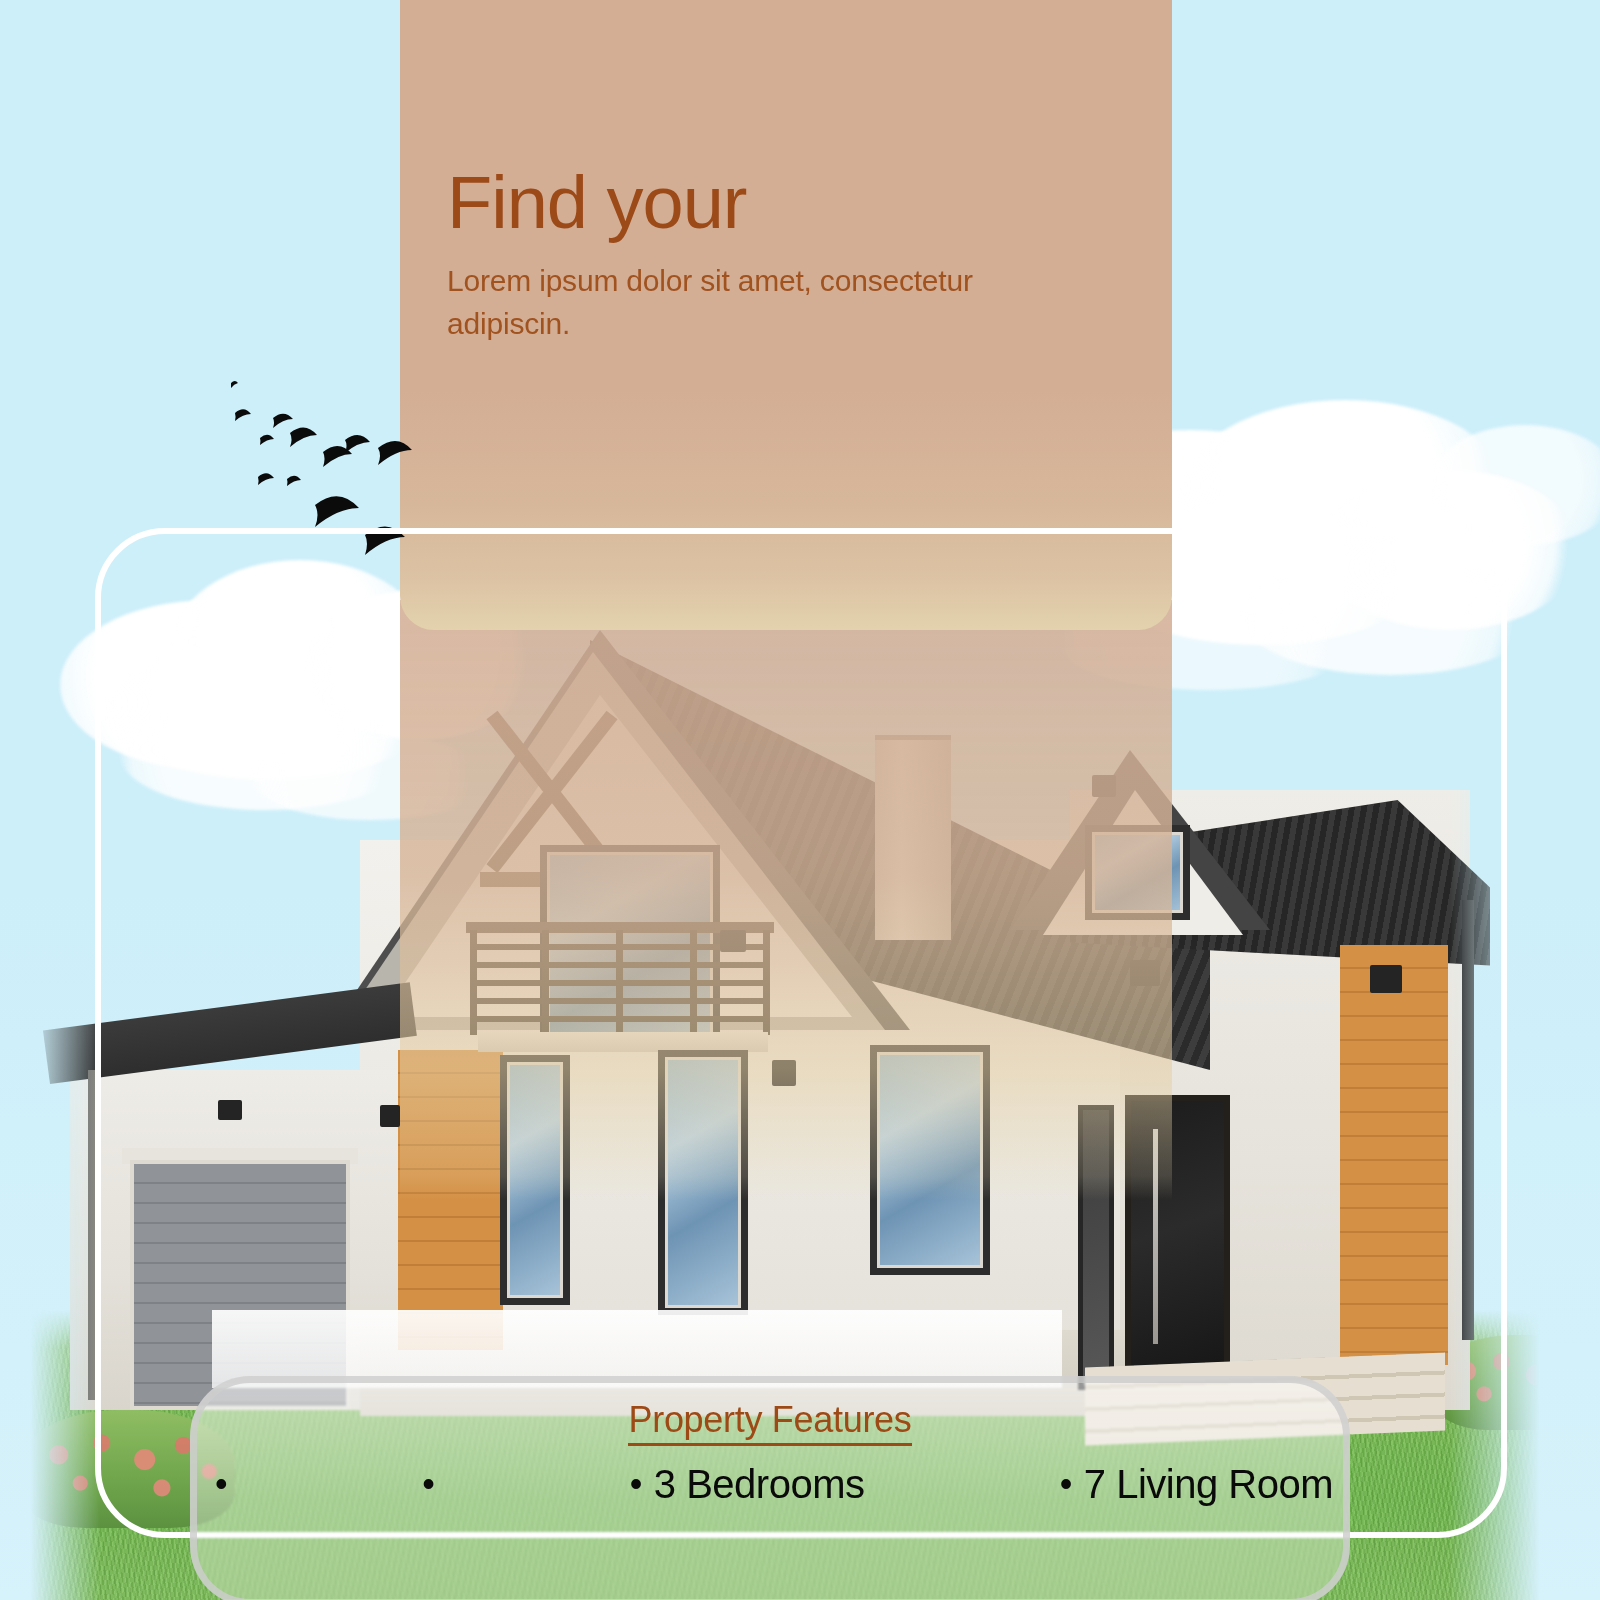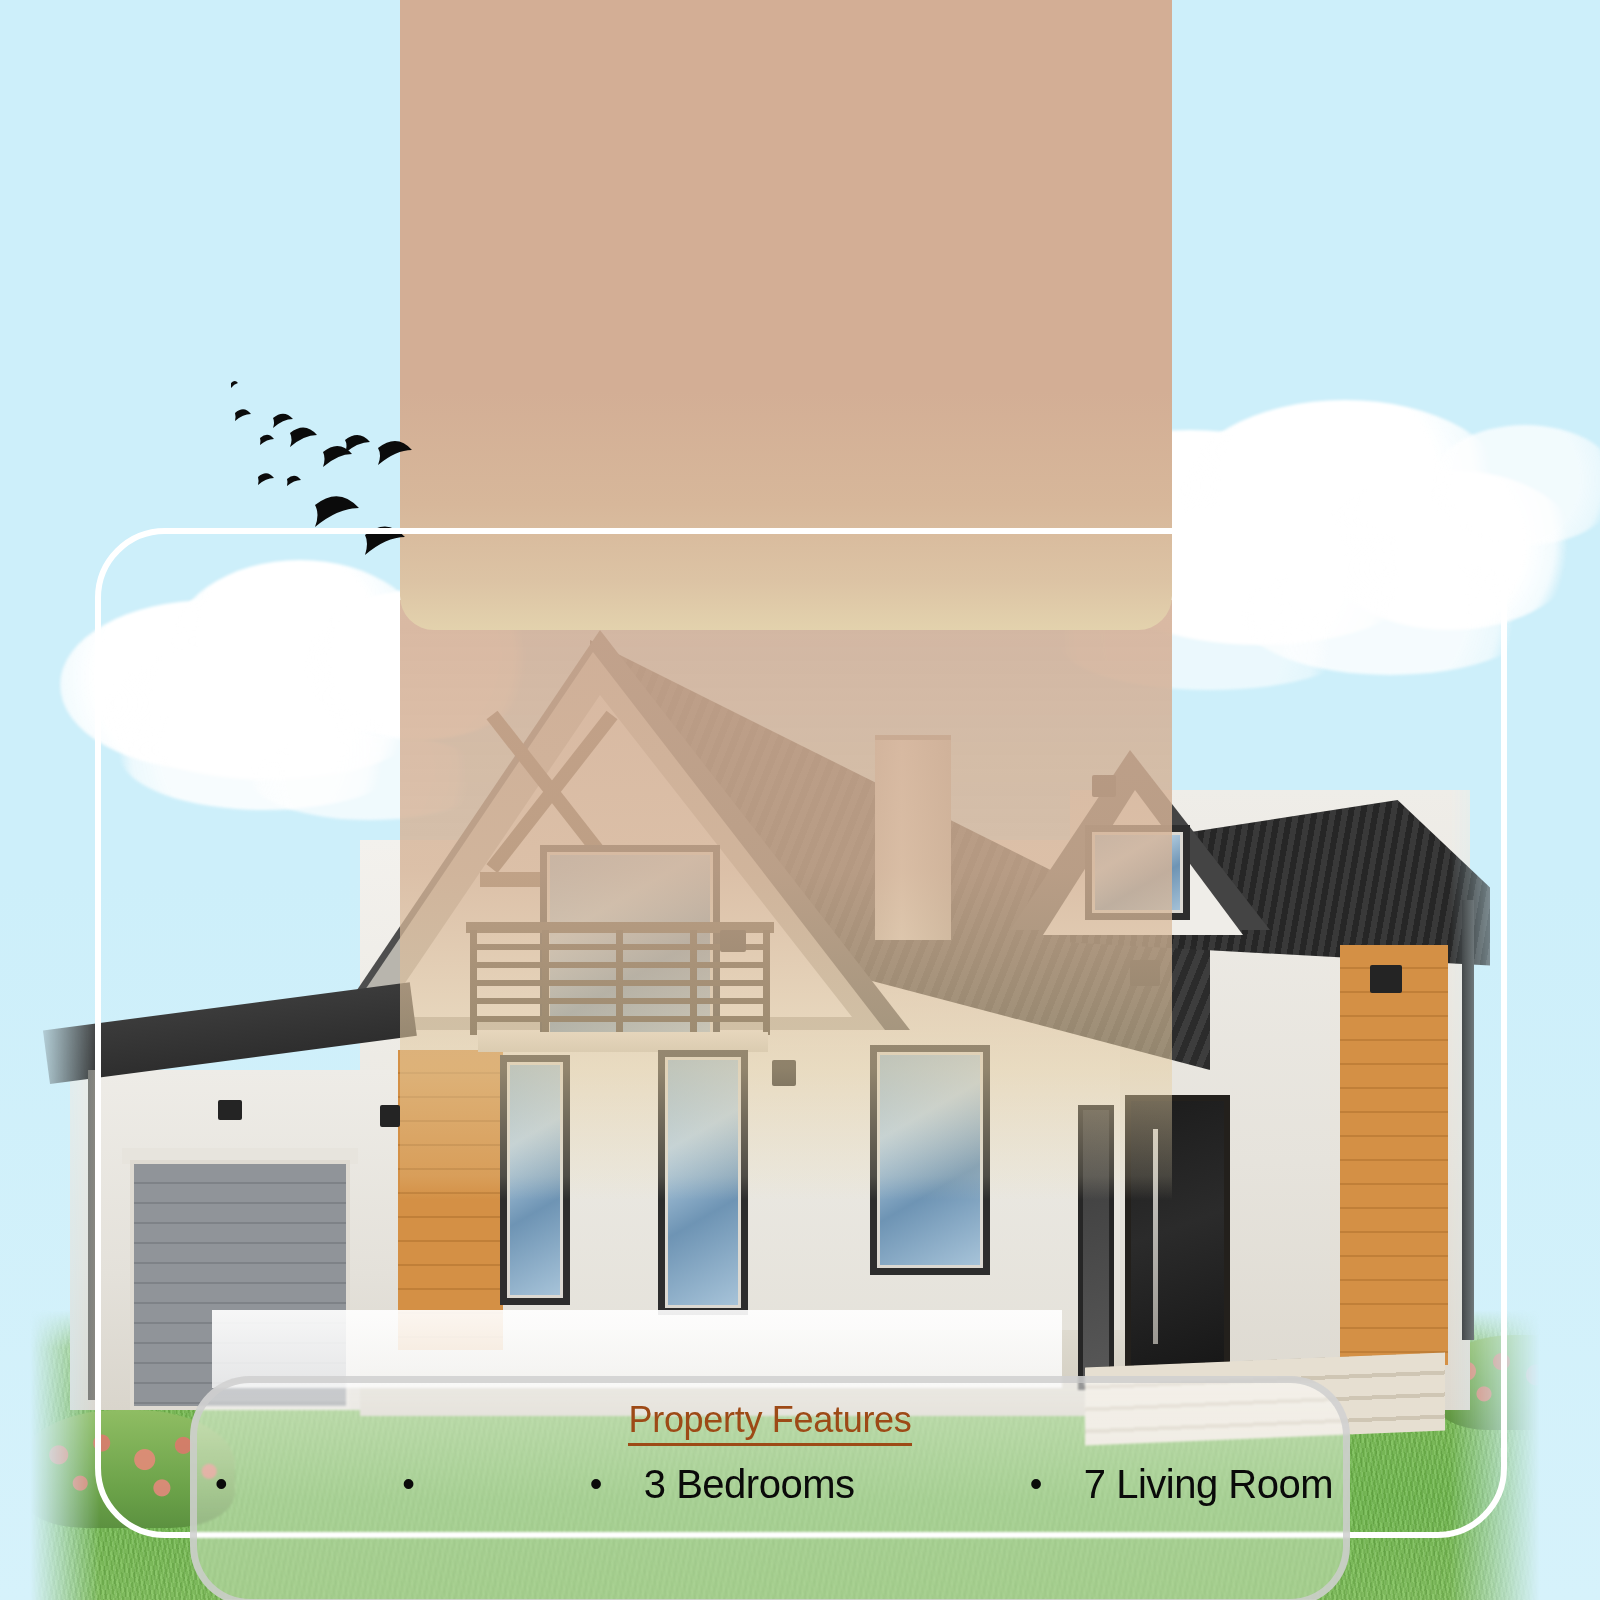--- a/index.html
+++ b/index.html
@@ -303,21 +303,21 @@
   .feat-row{
     position:absolute; left:18px; right:10px; top:78px;
     display:flex; justify-content:space-between; align-items:flex-start;
   }
   .feat{
     display:flex; align-items:flex-start; gap:12px;
     font-size:40px; color:#0a0a0a; letter-spacing:-.5px; line-height:1.18;
   }
   .feat .dot{ font-size:36px; line-height:1.25; }
   .feat .txt{ max-width:215px; }
-  .feat.wide .txt{ max-width:300px; white-space:nowrap;margin-left:30px; }
+  .feat.wide .txt{ max-width:300px; white-space:nowrap; }
 
   
   .wall-patch{
     position:absolute; left:212px; top:1310px; width:850px; height:78px;
     background:linear-gradient(180deg,rgba(255,255,255,.92),rgba(250,250,250,.80));
   }
 </style>
 </head>
 <body>
 
@@ -425,20 +425,22 @@
         <path d="M128 97 q16-13 29 2 q-14 0-29 13 q3-9 0-15z"></path>
         <path d="M150 85 q14-11 25 2 q-12 0-25 11 q3-8 0-13z"></path>
         <path d="M183 93 q19-15 34 2 q-16 0-34 15 q4-10 0-17z"></path>
         <path d="M120 150 q24-19 44 3 q-21 0-44 19 q5-13 0-22z"></path>
         <path d="M170 180 q22-18 40 2 q-19 0-40 18 q4-12 0-20z"></path>
       </g>
     </svg>
   </div>
 
   <div class="headline-block">
+    <div class="kicker">Find your</div>
+    <div class="subcopy">Lorem ipsum dolor sit amet, consectetur adipiscin.</div>
   </div>
 
   <div class="frame"></div>
 
   <div class="wall-patch"></div>
   <div class="features">
     <div class="features-title">
       <span>Property Features</span>
     </div>
     <div class="feat-row">

